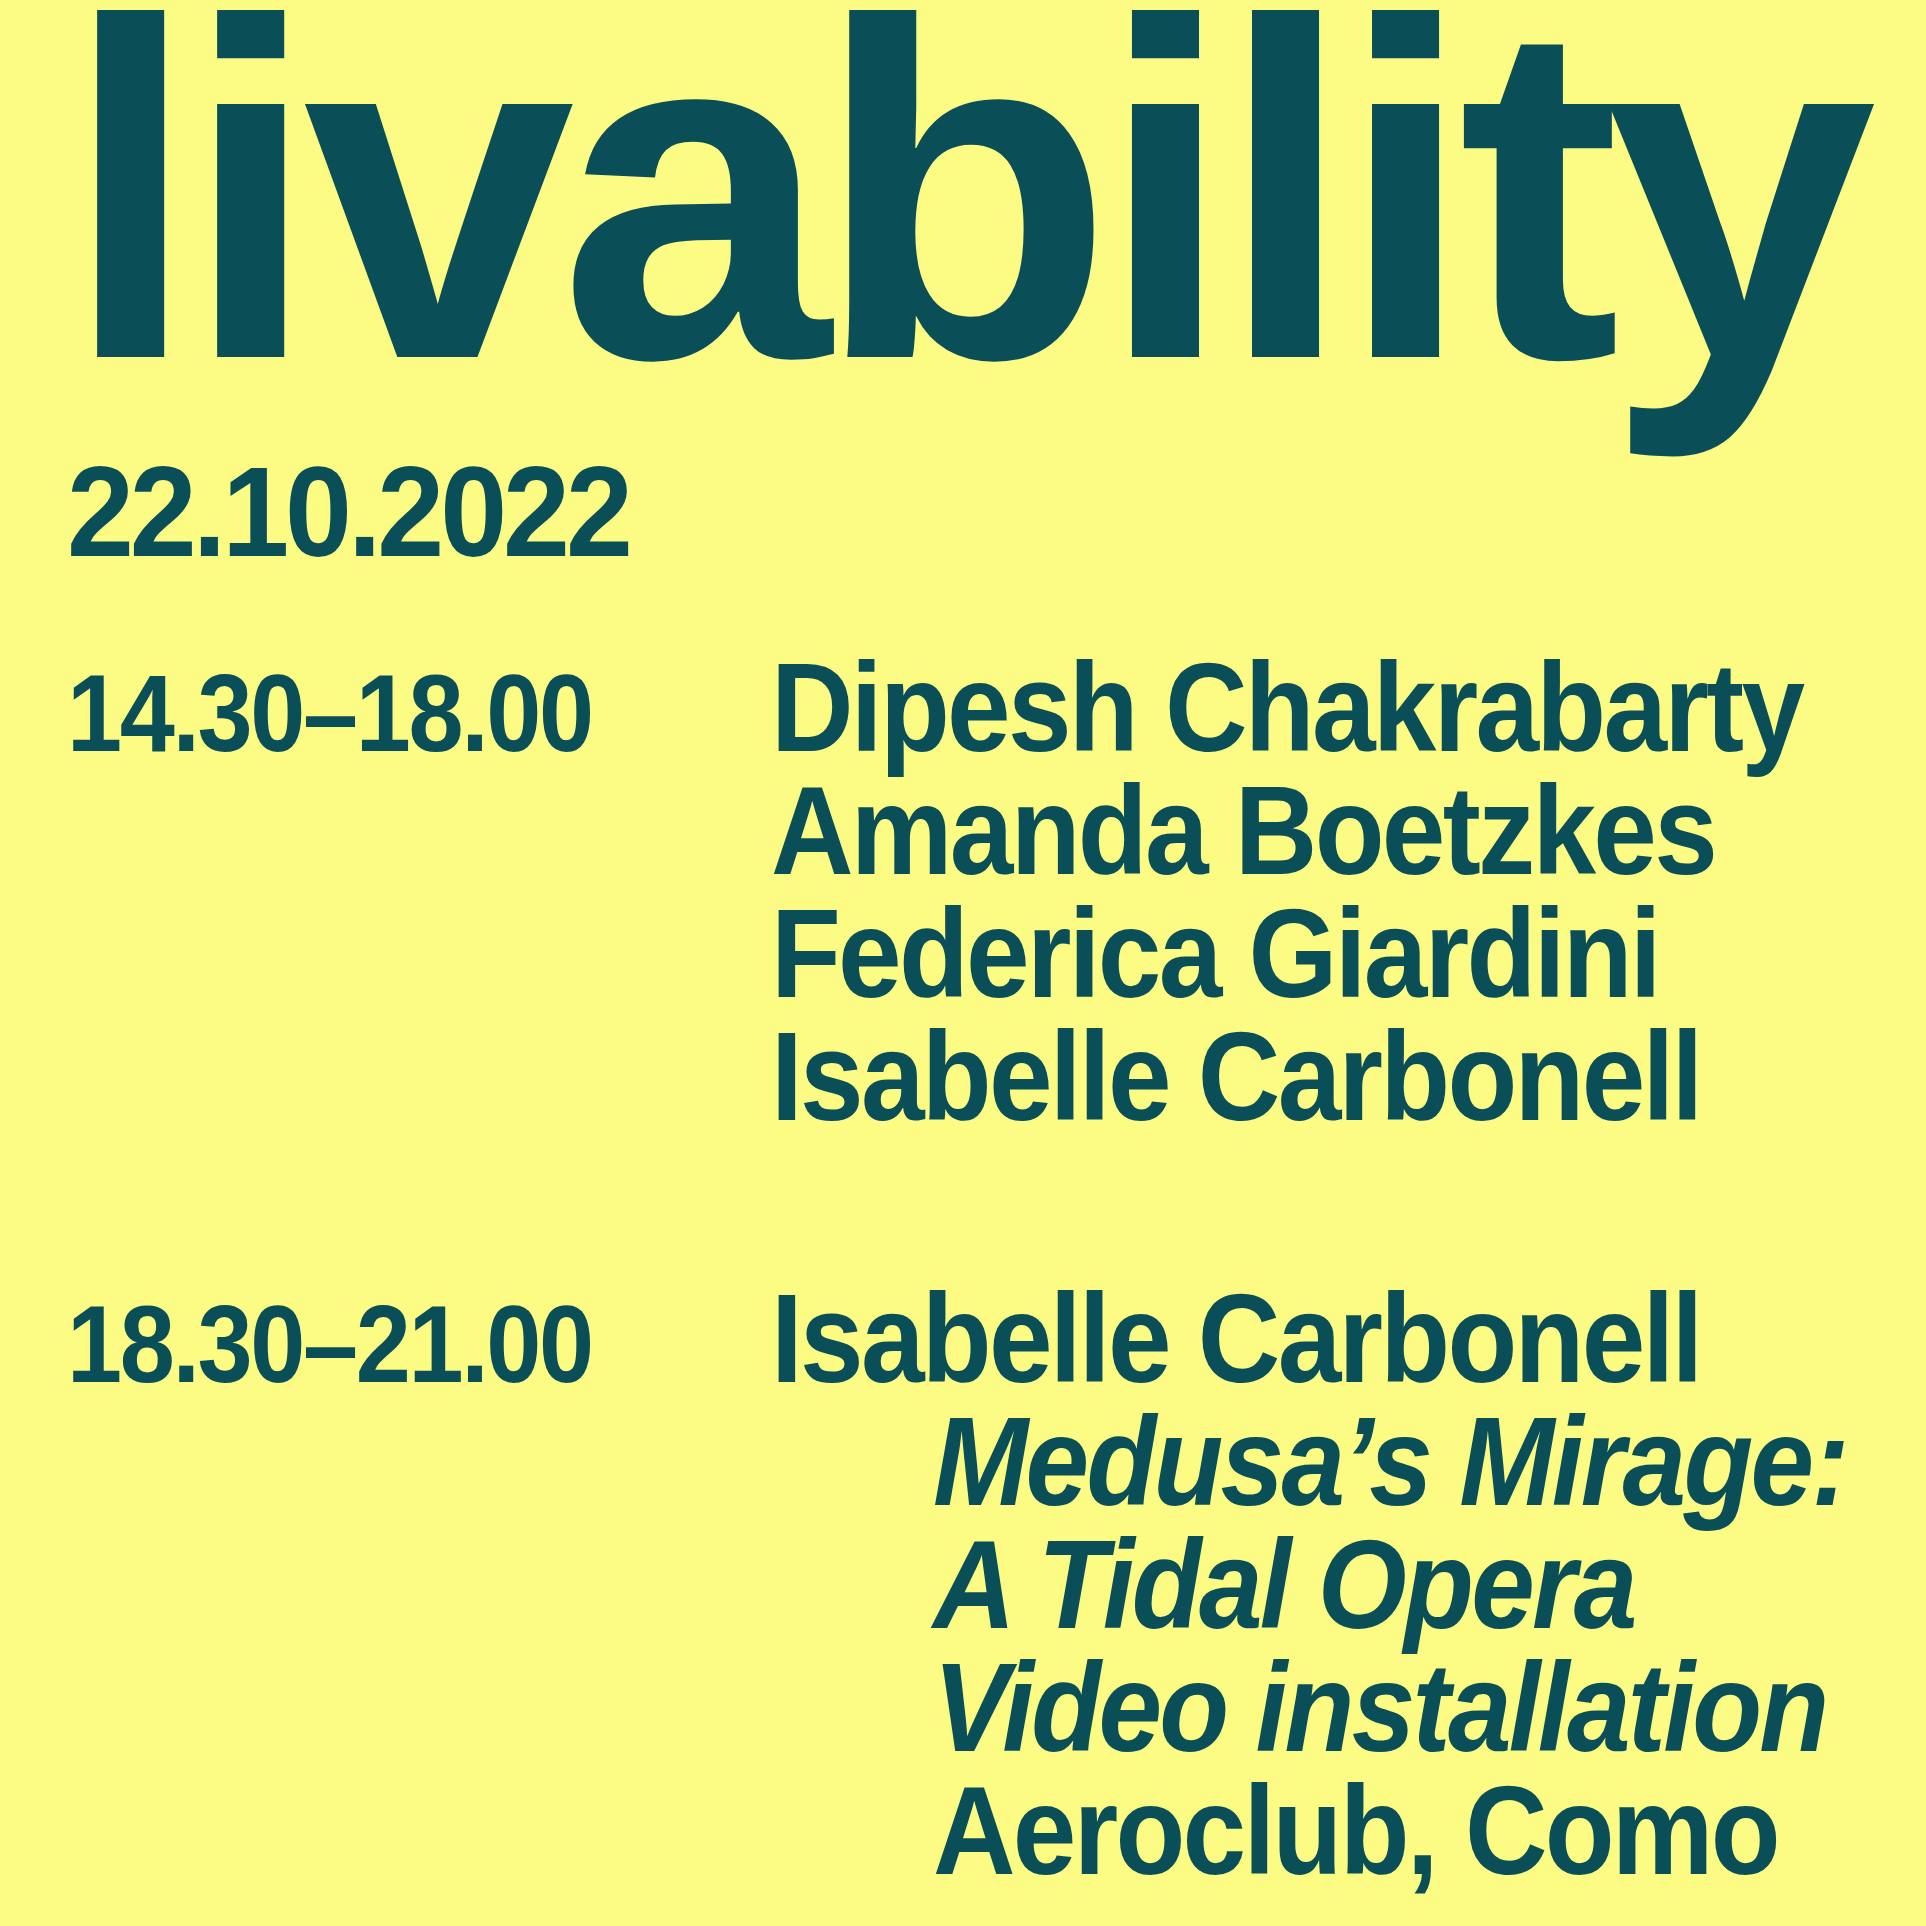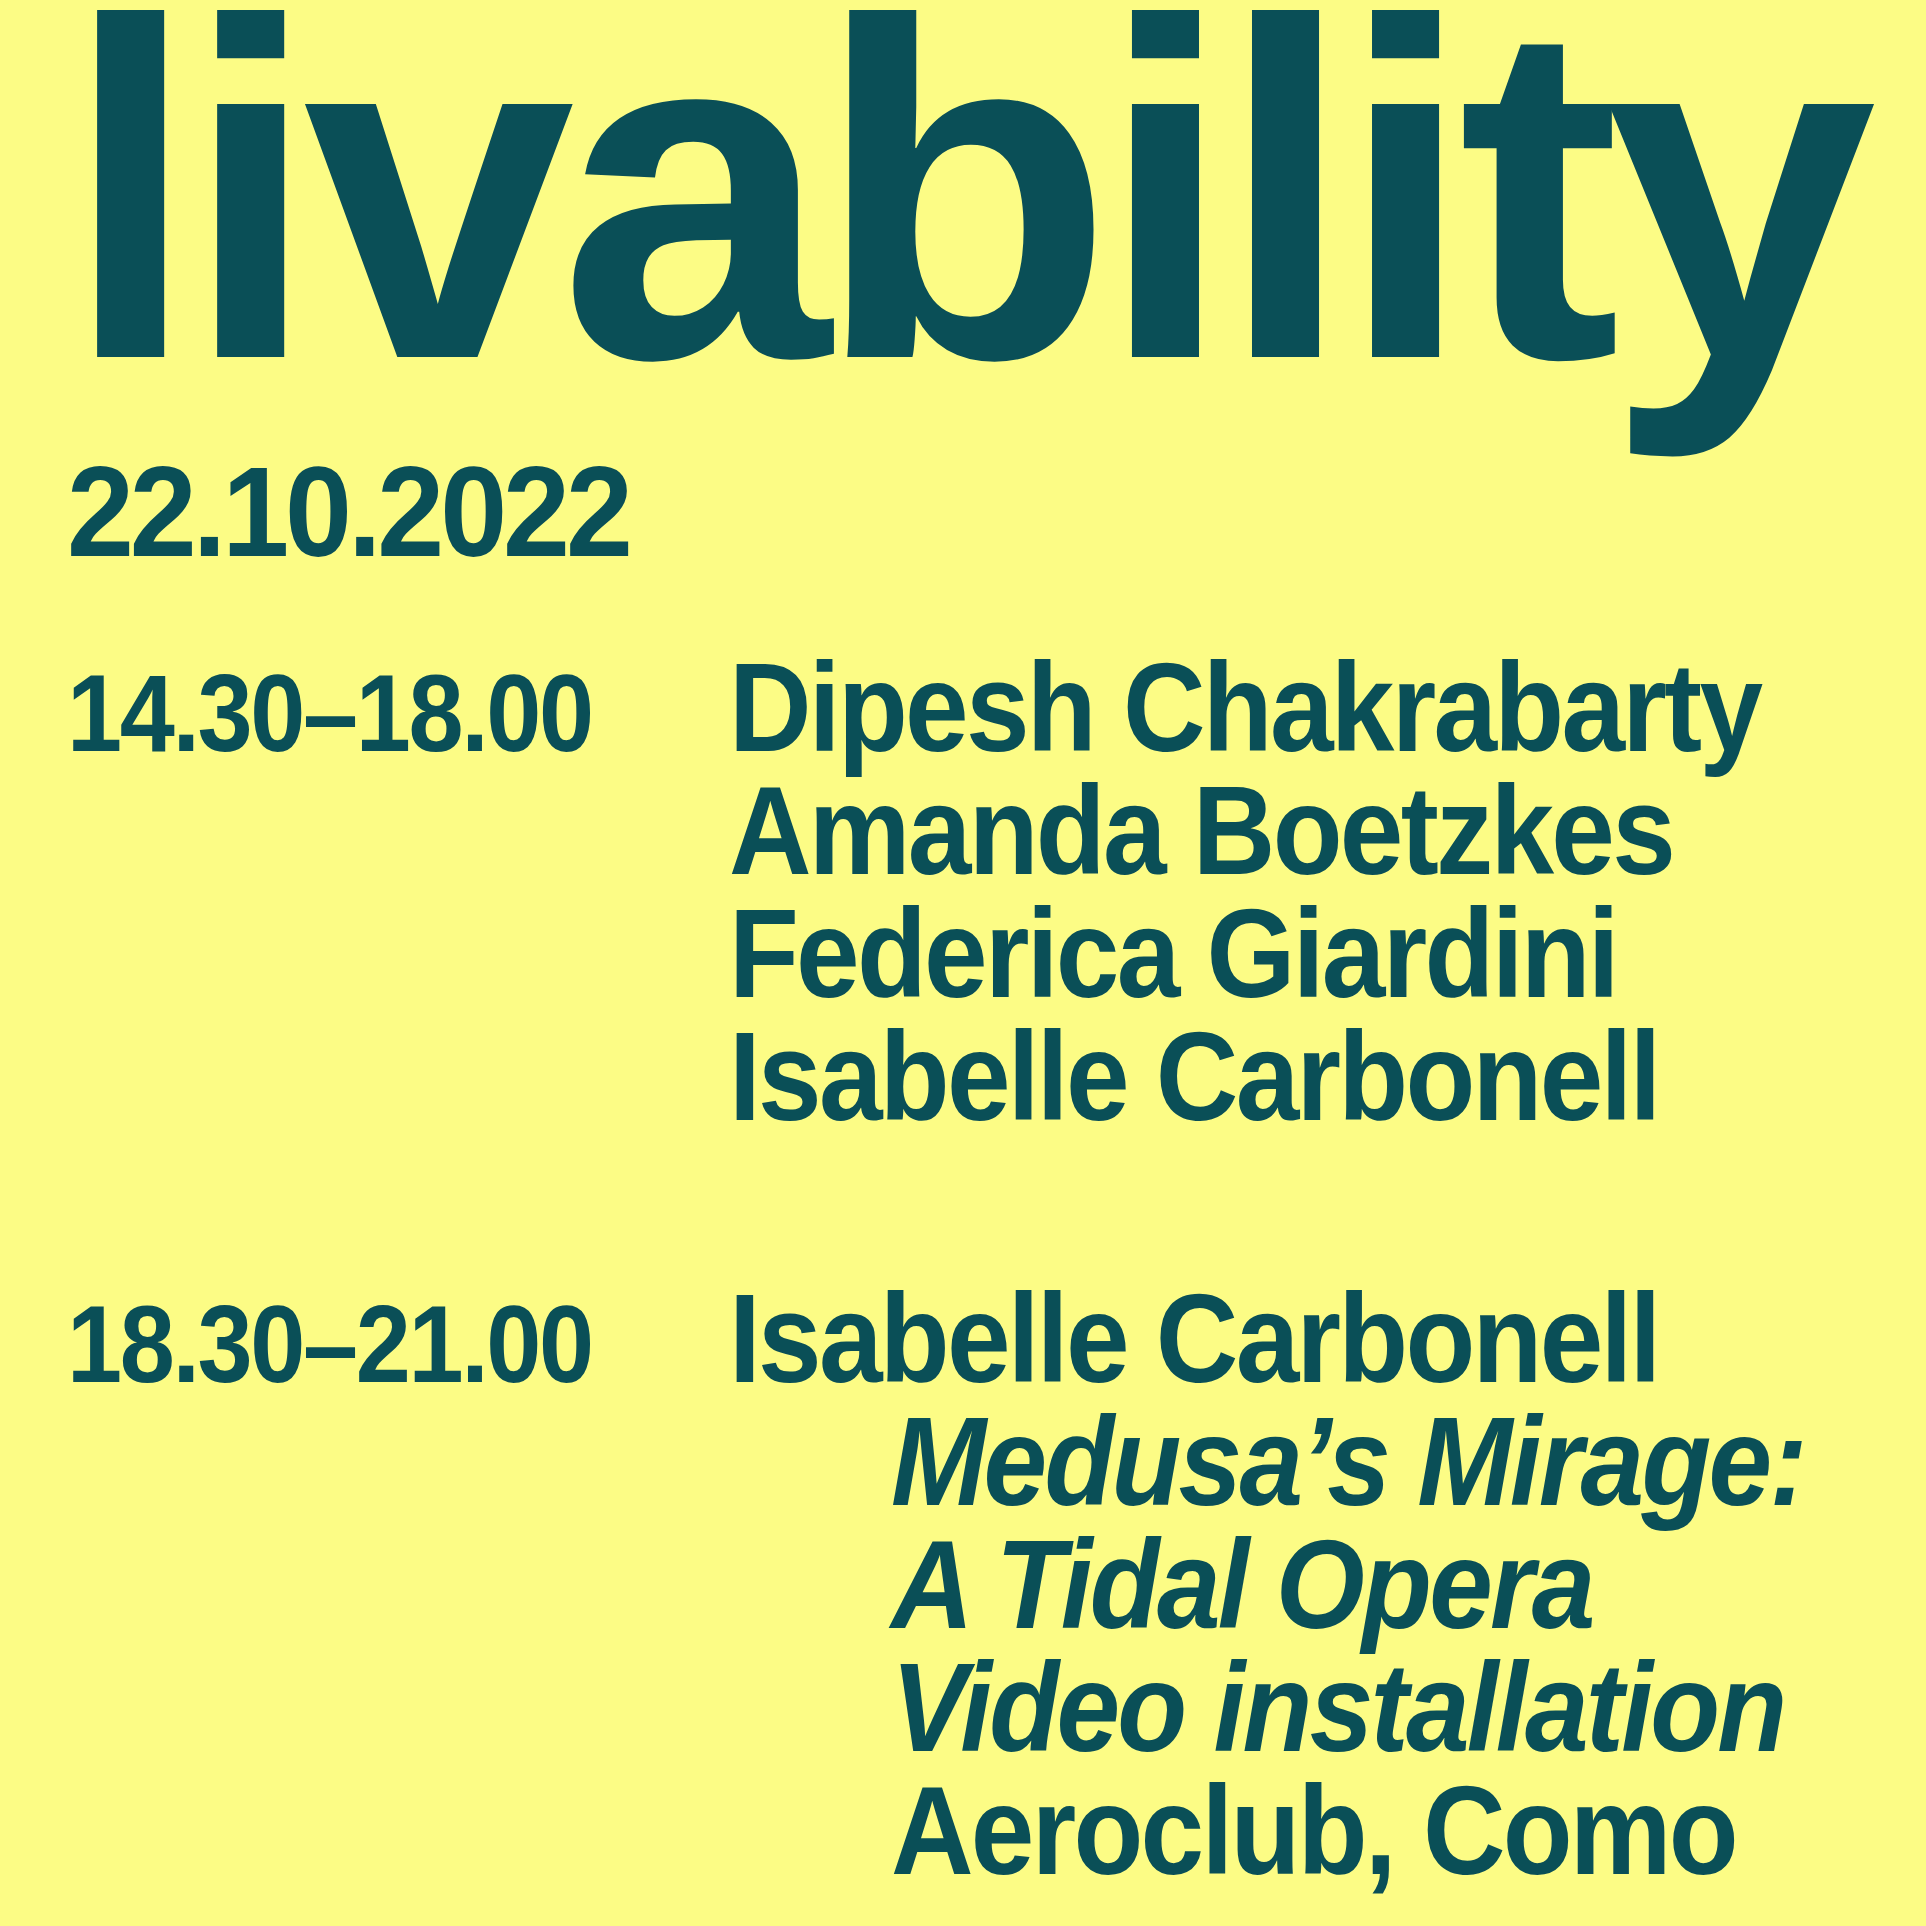--- a/index.html
+++ b/index.html
@@ -81,21 +81,21 @@
     line-height: 1;
     letter-spacing: -2.6px;
     color: #0a4f57;
     white-space: nowrap;
     transform: scaleX(0.90);
     transform-origin: left top;
   }
 
   .session-lines {
     position: absolute;
-    left: 729px;
+    left: 771px;
     top: -12px;
     width: 1147px;
   }
 
   .line {
     font-family: "Liberation Sans", sans-serif;
     font-weight: 700;
     font-size: 127px;
     line-height: 123px;
     letter-spacing: -3px;

